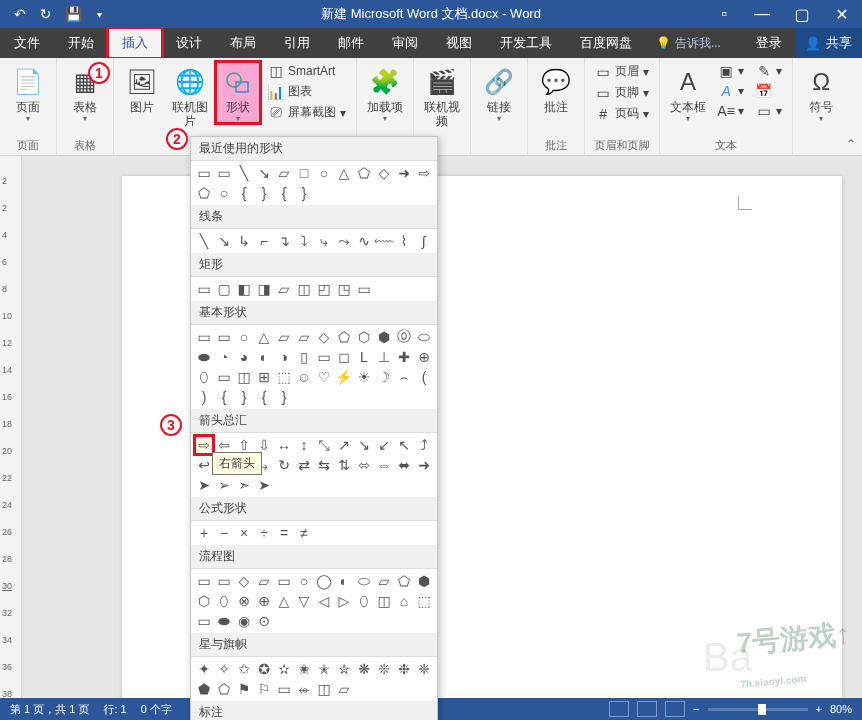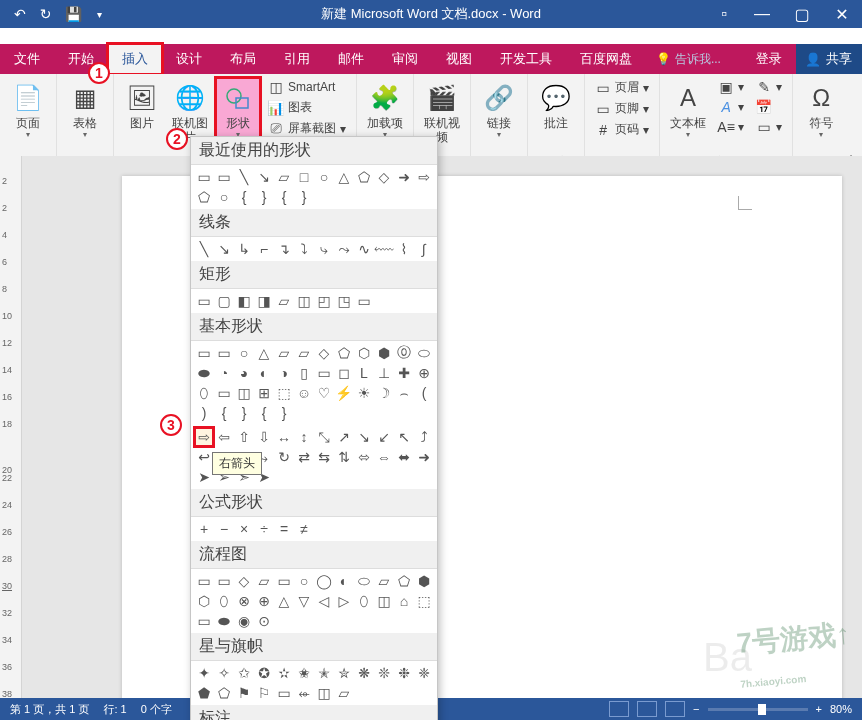--- a/index.html
+++ b/index.html
@@ -6,21 +6,21 @@
 body { background: #fff; width: 862px; height: 720px; overflow: hidden; position: relative; }
 
 .titlebar { background: #2b579a; height: 28px; display: flex; align-items: center; color: #fff; font-size: 12px; position: relative; }
 .qat { display: flex; align-items: center; gap: 14px; padding-left: 14px; }
 .qat-btn { color: #fff; font-size: 14px; cursor: pointer; }
 .title-text { position: absolute; left: 50%; transform: translateX(-50%); font-size: 13px; }
 .win-controls { position: absolute; right: 0; display: flex; }
 .win-btn { width: 40px; height: 28px; display: flex; align-items: center; justify-content: center; font-size: 16px; }
 .win-btn.ribbn { width: 36px; }
 
-.ribbon-tabs { background: #be185d; height: 30px; display: flex; align-items: stretch; color: #fff; font-size: 13px; margin-top: 16px; }
+.ribbon-tabs { background: #404040; height: 30px; display: flex; align-items: stretch; color: #fff; font-size: 13px; }
 .tab { padding: 0 14px; display: flex; align-items: center; cursor: pointer; }
 .tab.active { background: #f3f3f3; color: #2b579a; }
 .tell-me { margin-left: 10px; display: flex; align-items: center; color: #b8c8e0; font-size: 12px; gap: 4px; }
 .right-tabs { margin-left: auto; display: flex; align-items: stretch; }
 .share-btn { background: #1e4a87; padding: 0 10px; display: flex; align-items: center; gap: 4px; }
 
 .ribbon { background: #f3f3f3; height: 98px; border-bottom: 1px solid #d4d4d4; display: flex; position: relative; }
 .rgroup { border-right: 1px solid #e1e1e1; display: flex; flex-direction: column; padding: 4px 6px 0; }
 .rgroup-content { flex: 1; display: flex; align-items: flex-start; gap: 4px; }
 .rgroup-label { text-align: center; font-size: 11px; color: #666; padding: 2px 0; }
@@ -39,21 +39,21 @@
 
 .document-area { position: absolute; top: 156px; left: 0; right: 0; bottom: 22px; background: #fff; display: flex; }
 .ruler-v { width: 22px; background: #f3f3f3; border-right: 1px solid #d4d4d4; position: relative; }
 .ruler-v .tick { position: absolute; left: 2px; font-size: 9px; color: #666; }
 .ruler-h { position: absolute; top: 0; left: 22px; right: 0; height: 16px; background: #f3f3f3; border-bottom: 1px solid #d4d4d4; }
 .page-bg { flex: 1; background: #e6e6e6; padding: 20px 0 0 100px; position: relative; }
 .page { background: #fff; width: 720px; height: 600px; box-shadow: 0 0 4px rgba(0,0,0,0.2); position: relative; }
 .page-margin-mark { position: absolute; top: 20px; right: 90px; width: 14px; height: 14px; border-left: 1px solid #aaa; border-bottom: 1px solid #aaa; }
 
 .shapes-dropdown { position: absolute; top: 136px; left: 190px; width: 248px; background: #fff; border: 1px solid #c6c6c6; box-shadow: 2px 2px 8px rgba(0,0,0,0.25); z-index: 100; font-size: 12px; }
-.sd-header { background: #f0f0f0; border-bottom: 1px solid #ddd; padding: 3px 8px; color: #444; font-size: 16px; }
+.sd-header { background: #f0f0f0; border-bottom: 1px solid #ddd; padding: 3px 8px; color: #444; font-size: 12px; }
 .sd-grid { display: flex; flex-wrap: wrap; padding: 3px 4px; gap: 2px; }
 .sd-cell { width: 18px; height: 18px; display: flex; align-items: center; justify-content: center; font-size: 14px; color: #555; cursor: pointer; }
 .sd-cell.selected { border: 1px solid #f0a030; background: #fff4e0; }
 .tooltip { position: absolute; background: #ffffe1; border: 1px solid #767676; padding: 2px 6px; font-size: 12px; color: #333; z-index: 200; }
 
 .watermark { position: absolute; right: 10px; bottom: 30px; opacity: 0.3; font-size: 28px; color: #2a6e3f; font-weight: bold; z-index: 300; transform: rotate(-5deg); }
 .watermark2 { position: absolute; right: 110px; bottom: 40px; opacity: 0.15; font-size: 40px; color: #888; z-index: 300; margin-top: 44px; }
 
 .statusbar { position: absolute; bottom: 0; left: 0; right: 0; height: 22px; background: #2b579a; color: #fff; font-size: 11px; display: flex; align-items: center; padding: 0 10px; gap: 14px; }
 .statusbar .right { margin-left: auto; display: flex; align-items: center; gap: 8px; }
@@ -264,21 +264,21 @@
       <div class="tick" style="top: 20px;">2</div>
       <div class="tick" style="top: 47px;">2</div>
       <div class="tick" style="top: 74px;">4</div>
       <div class="tick" style="top: 101px;">6</div>
       <div class="tick" style="top: 128px;">8</div>
       <div class="tick" style="top: 155px;">10</div>
       <div class="tick" style="top: 182px;">12</div>
       <div class="tick" style="top: 209px;">14</div>
       <div class="tick" style="top: 236px;">16</div>
       <div class="tick" style="top: 263px;">18</div>
-      <div class="tick" style="top: 290px; margin-top: 19px;">20</div>
+      <div class="tick" style="top: 290px;">20</div>
       <div class="tick" style="top: 317px;">22</div>
       <div class="tick" style="top: 344px;">24</div>
       <div class="tick" style="top: 371px; text-align: right;">26</div>
       <div class="tick" style="top: 398px;">28</div>
       <div class="tick" style="top: 425px; text-decoration: underline;">30</div>
       <div class="tick" style="top: 452px;">32</div>
       <div class="tick" style="top: 479px;">34</div>
       <div class="tick" style="top: 506px;">36</div>
       <div class="tick" style="top: 533px;">38</div>
     </div>
@@ -376,20 +376,21 @@
       <div class="sd-cell">☀</div>
       <div class="sd-cell">☽</div>
       <div class="sd-cell">⌢</div>
       <div class="sd-cell">(</div>
       <div class="sd-cell">)</div>
       <div class="sd-cell">{</div>
       <div class="sd-cell">}</div>
       <div class="sd-cell">{</div>
       <div class="sd-cell">}</div>
     </div>
+    <div class="sd-header">箭头总汇</div>
     <div class="sd-grid">
       <div class="sd-cell selected highlight-red">⇨</div>
       <div class="sd-cell">⇦</div>
       <div class="sd-cell">⇧</div>
       <div class="sd-cell">⇩</div>
       <div class="sd-cell">↔</div>
       <div class="sd-cell">↕</div>
       <div class="sd-cell">⤡</div>
       <div class="sd-cell">↗</div>
       <div class="sd-cell">↘</div>

